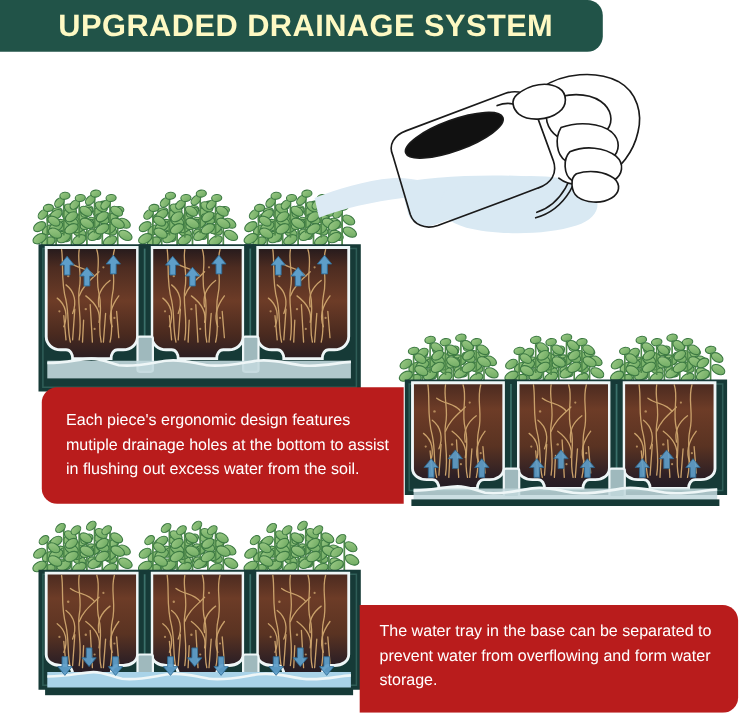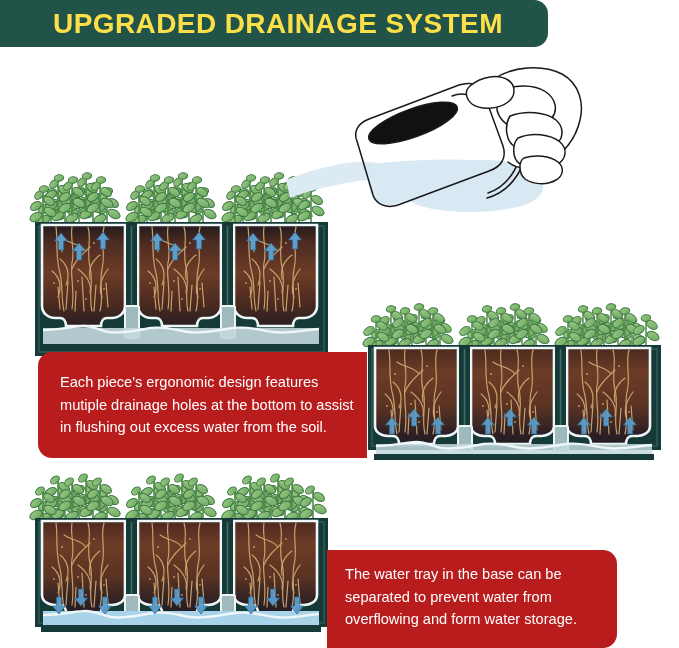--- a/index.html
+++ b/index.html
@@ -13,40 +13,40 @@
 
   
   .title-banner{
     position:absolute;left:0;top:0;width:548px;height:47px;
     background:#215348;
     border-radius:0 14px 14px 0;
     display:flex;align-items:center;justify-content:center;
     box-sizing:border-box;padding-left:18px;padding-right:10px;
   }
   .title-banner .title-text{
-    color:#fde047;font-size:28px;font-weight:bold;letter-spacing:.4px;
+    color:#fef9c3;font-size:28px;font-weight:bold;letter-spacing:.4px;
     white-space:nowrap;line-height:1;
   }
 
   
   .callout{
     position:absolute;background:#b91c1c;color:#ffffff;
     box-sizing:border-box;
     font-size:14.6px;line-height:22.5px;
     display:flex;align-items:center;
   }
   .callout .ctext{display:block;}
   #callout-1{
     left:38px;top:352px;width:329px;height:106px;
     border-radius:14px 0 0 14px;
     padding:8px 10px 8px 22px;
     z-index:40;
   }
   #callout-2{
-    left:327px;top:550px;width:290px;height:98px;
+    left:327px;top:550px;width:344px;height:98px;
     border-radius:0 14px 14px 0;
     padding:6px 14px 10px 18px;
     z-index:40;
   }
 
   
   .planter{position:absolute;}
   #planter-top{left:33px;top:166px;width:297px;height:205px;z-index:20;}
   #planter-mid{left:366px;top:322px;width:297px;height:142px;z-index:20;}
   #planter-bot{left:33px;top:487px;width:297px;height:148px;z-index:20;}

